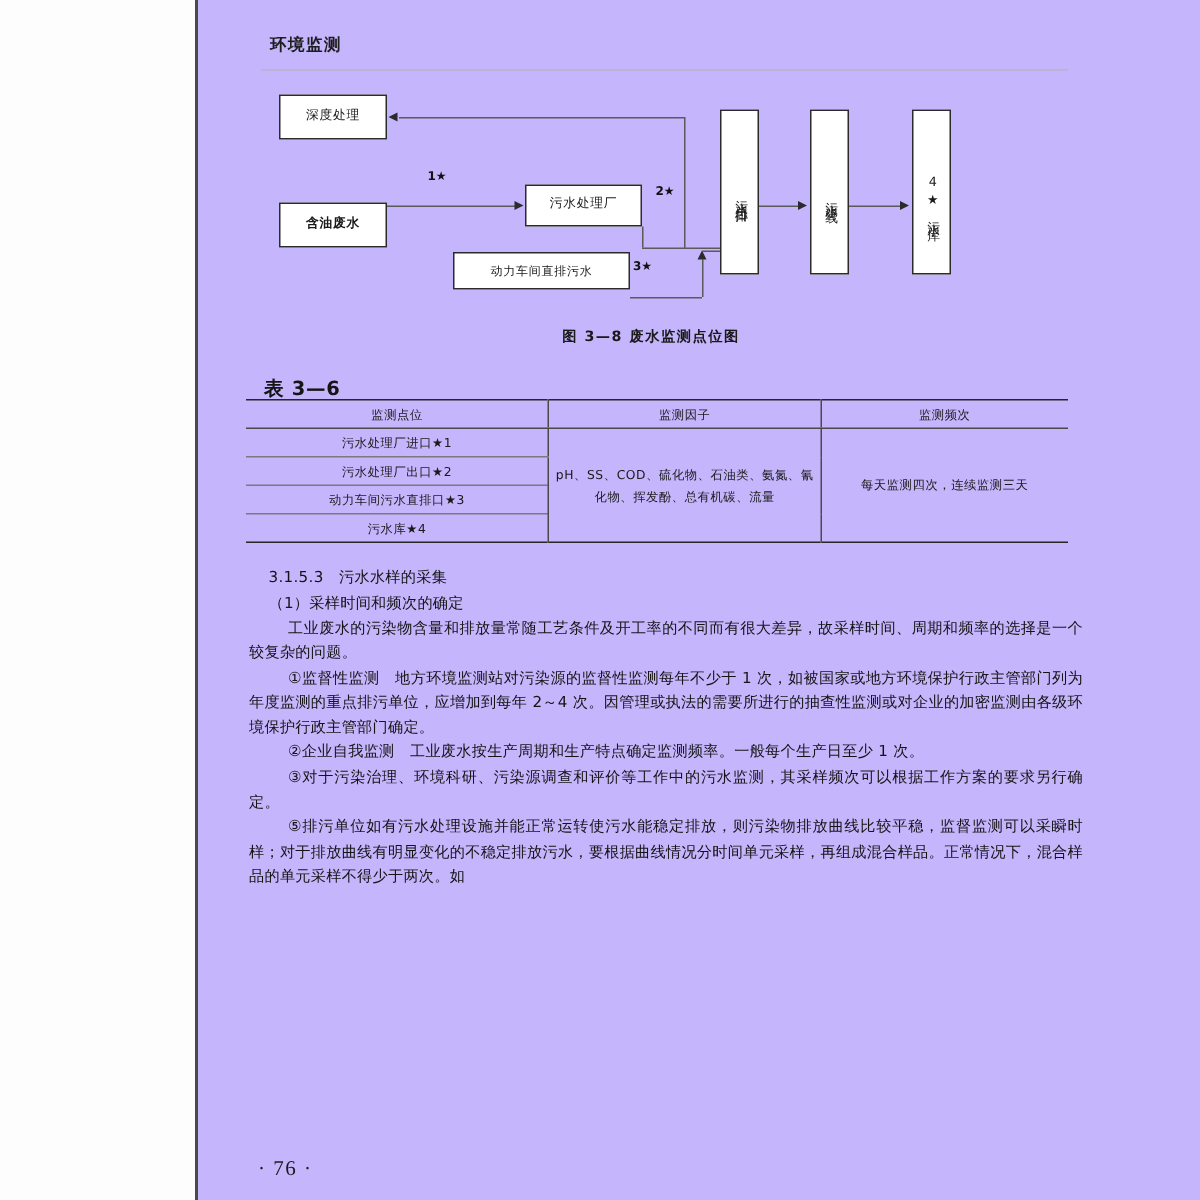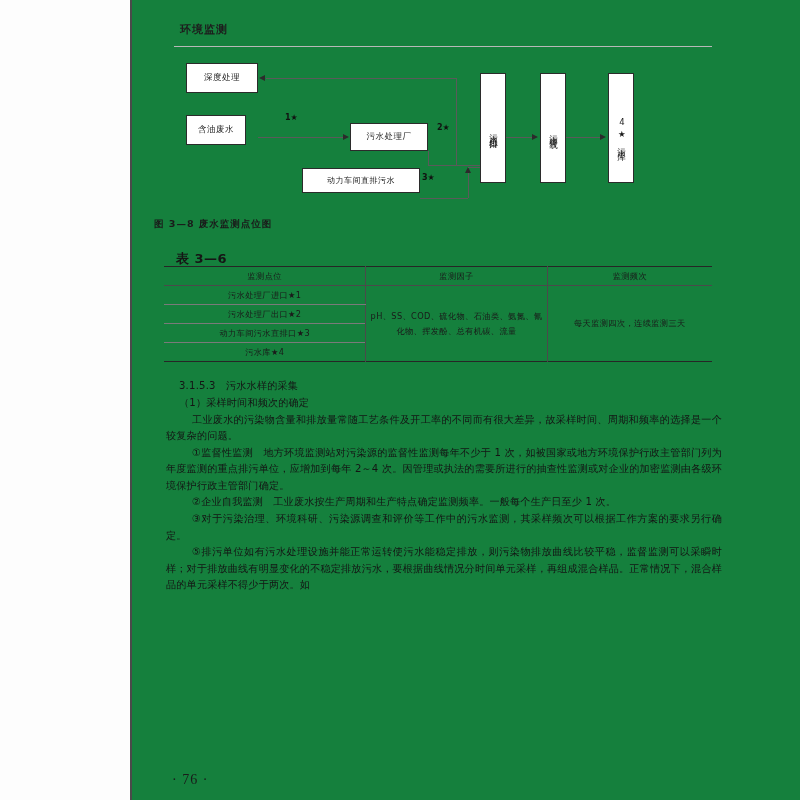--- a/index.html
+++ b/index.html
@@ -9,21 +9,21 @@
     font-family:"Liberation Serif","DejaVu Serif",serif;
     overflow:hidden;
   }
   .page-frame{
     position:absolute;left:0;top:0;width:800px;height:800px;
     background:#fdfdfd;
   }
   .page-sheet{
     position:absolute;
     left:130px;top:0px;width:670px;height:800px;
-    background:#15803d;
+    background:#c4b5fd;
     border-left:2px solid #4a4a4a;
     box-sizing:border-box;
   }
   .page-inner{
     position:absolute;left:22px;top:0;width:610px;height:800px;
   }
 
   
   .runhead{
     position:absolute;left:26px;top:22px;
@@ -75,20 +75,21 @@
     border-top:0;
   }
   .flabel{
     position:absolute;
     font-family:"DejaVu Sans","Liberation Sans",sans-serif;
     font-size:8px;color:#111;font-weight:bold;
     white-space:nowrap;
   }
   .figcap{
     position:absolute;left:0;top:218px;width:560px;
+    text-align:center;
     font-family:"DejaVu Sans","Liberation Sans",sans-serif;
     font-size:9.5px;font-weight:bold;color:#1a1a1a;
     letter-spacing:1px;
   }
 
   
   .tablewrap{position:absolute;left:10px;top:250px;width:548px;}
   .tcaption{
     position:relative;height:16px;
     font-family:"DejaVu Sans","Liberation Sans",sans-serif;
@@ -147,21 +148,21 @@
   <div class="page-sheet">
     <div class="page-inner">
 
       <div class="runhead">环境监测</div>
       <div class="runrule"></div>
 
       <div class="figure">
 
         <div class="nodebox" style="left:32px;top:8px;width:72px;height:30px;">深度处理</div>
 
-        <div class="nodebox" style="left:32px;top:60px;width:60px;height:30px;">含油废水</div>
+        <div class="nodebox" style="left:32px;top:80px;width:72px;height:30px;font-weight:bold;">含油废水</div>
 
         <div class="nodebox" style="left:196px;top:68px;width:78px;height:28px;">污水处理厂</div>
 
         <div class="nodebox" style="left:148px;top:113px;width:118px;height:25px;font-size:8px;">动力车间直排污水</div>
 
         <div class="nodebox vbox" style="left:326px;top:18px;width:26px;height:110px;">污水总排口</div>
 
         <div class="nodebox vbox" style="left:386px;top:18px;width:26px;height:110px;">污水管线</div>
 
         <div class="nodebox vbox" style="left:454px;top:18px;width:26px;height:110px;">4★污水库</div>

